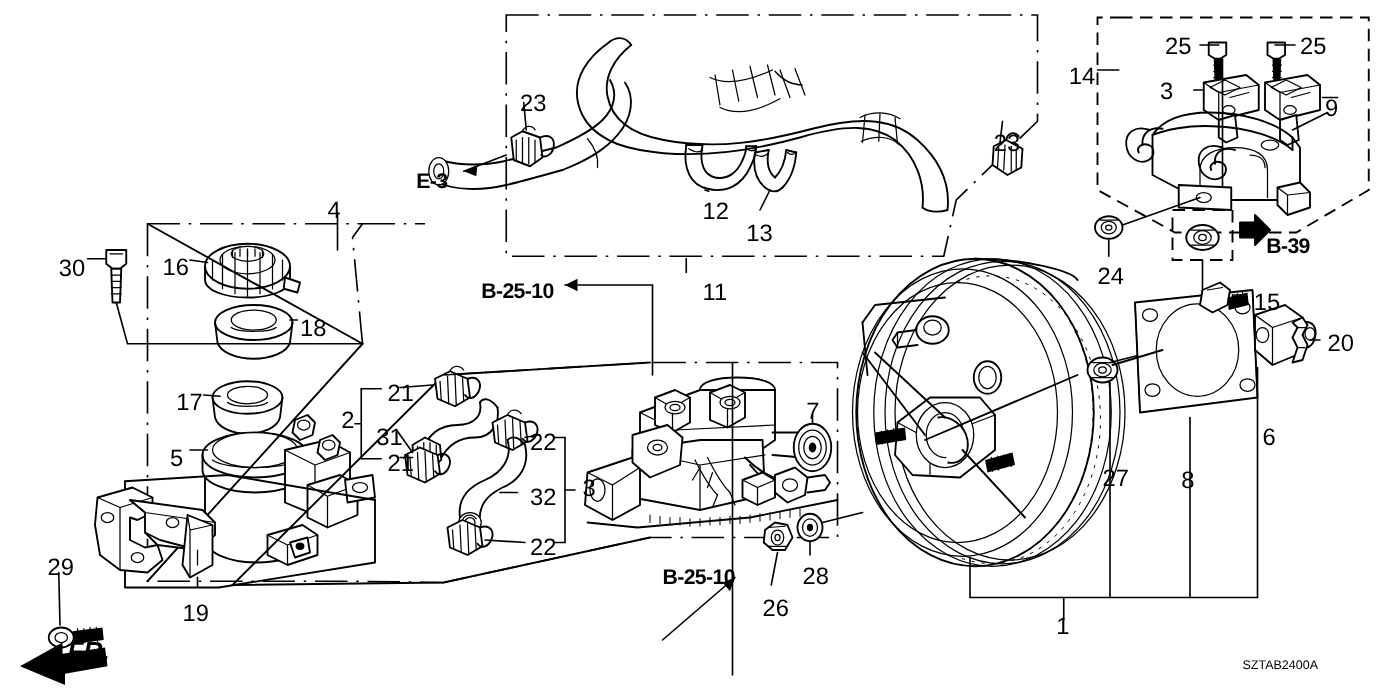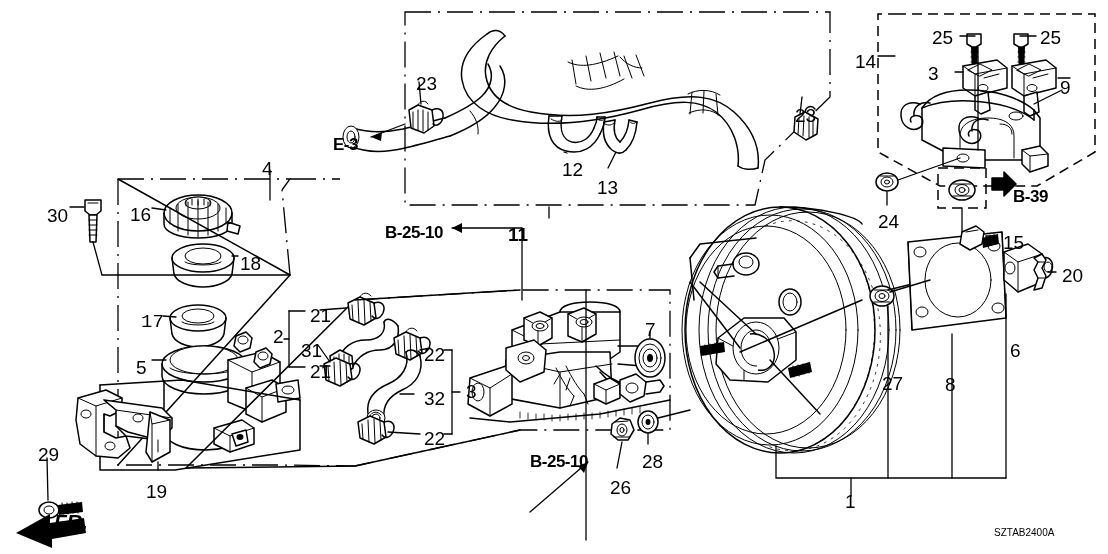--- a/index.html
+++ b/index.html
@@ -545,37 +545,37 @@
 
   <span class="lbl ref" style="left:333px;top:136px;">E-3</span>
   <span class="lbl ref" style="left:385px;top:224px;">B-25-10</span>
   <span class="lbl ref" style="left:530px;top:453px;">B-25-10</span>
   <span class="lbl ref" style="left:1013px;top:188px;">B-39</span>
 
   <span class="lbl" style="left:47px;top:206px;">30</span>
   <span class="lbl" style="left:130px;top:205px;">16</span>
   <span class="lbl" style="left:240px;top:254px;">18</span>
   <span class="lbl" style="left:262px;top:159px;">4</span>
-  <span class="lbl" style="left:141px;top:313px;font-family:Liberation Mono, monospace;">17</span>
+  <span class="lbl" style="left:141px;top:313px;">17</span>
   <span class="lbl" style="left:136px;top:358px;">5</span>
   <span class="lbl" style="left:273px;top:327px;">2</span>
   <span class="lbl" style="left:301px;top:341px;">31</span>
   <span class="lbl" style="left:310px;top:306px;">21</span>
   <span class="lbl" style="left:310px;top:362px;">21</span>
   <span class="lbl" style="left:424px;top:345px;">22</span>
   <span class="lbl" style="left:424px;top:389px;">32</span>
   <span class="lbl" style="left:424px;top:429px;">22</span>
   <span class="lbl" style="left:466px;top:382px;">3</span>
   <span class="lbl" style="left:38px;top:445px;">29</span>
   <span class="lbl" style="left:146px;top:482px;">19</span>
   <span class="lbl" style="left:416px;top:74px;">23</span>
   <span class="lbl" style="left:795px;top:106px;">23</span>
   <span class="lbl" style="left:562px;top:160px;">12</span>
   <span class="lbl" style="left:597px;top:178px;">13</span>
-  <span class="lbl" style="left:508px;top:225px;font-weight:bold;">11</span>
+  <span class="lbl" style="left:562px;top:225px;">11</span>
   <span class="lbl" style="left:855px;top:52px;">14</span>
   <span class="lbl" style="left:932px;top:28px;">25</span>
   <span class="lbl" style="left:1040px;top:28px;">25</span>
   <span class="lbl" style="left:928px;top:64px;">3</span>
   <span class="lbl" style="left:1060px;top:78px;">9</span>
   <span class="lbl" style="left:878px;top:212px;">24</span>
   <span class="lbl" style="left:1003px;top:233px;">15</span>
   <span class="lbl" style="left:1062px;top:266px;">20</span>
   <span class="lbl" style="left:1010px;top:341px;">6</span>
   <span class="lbl" style="left:945px;top:375px;">8</span>

